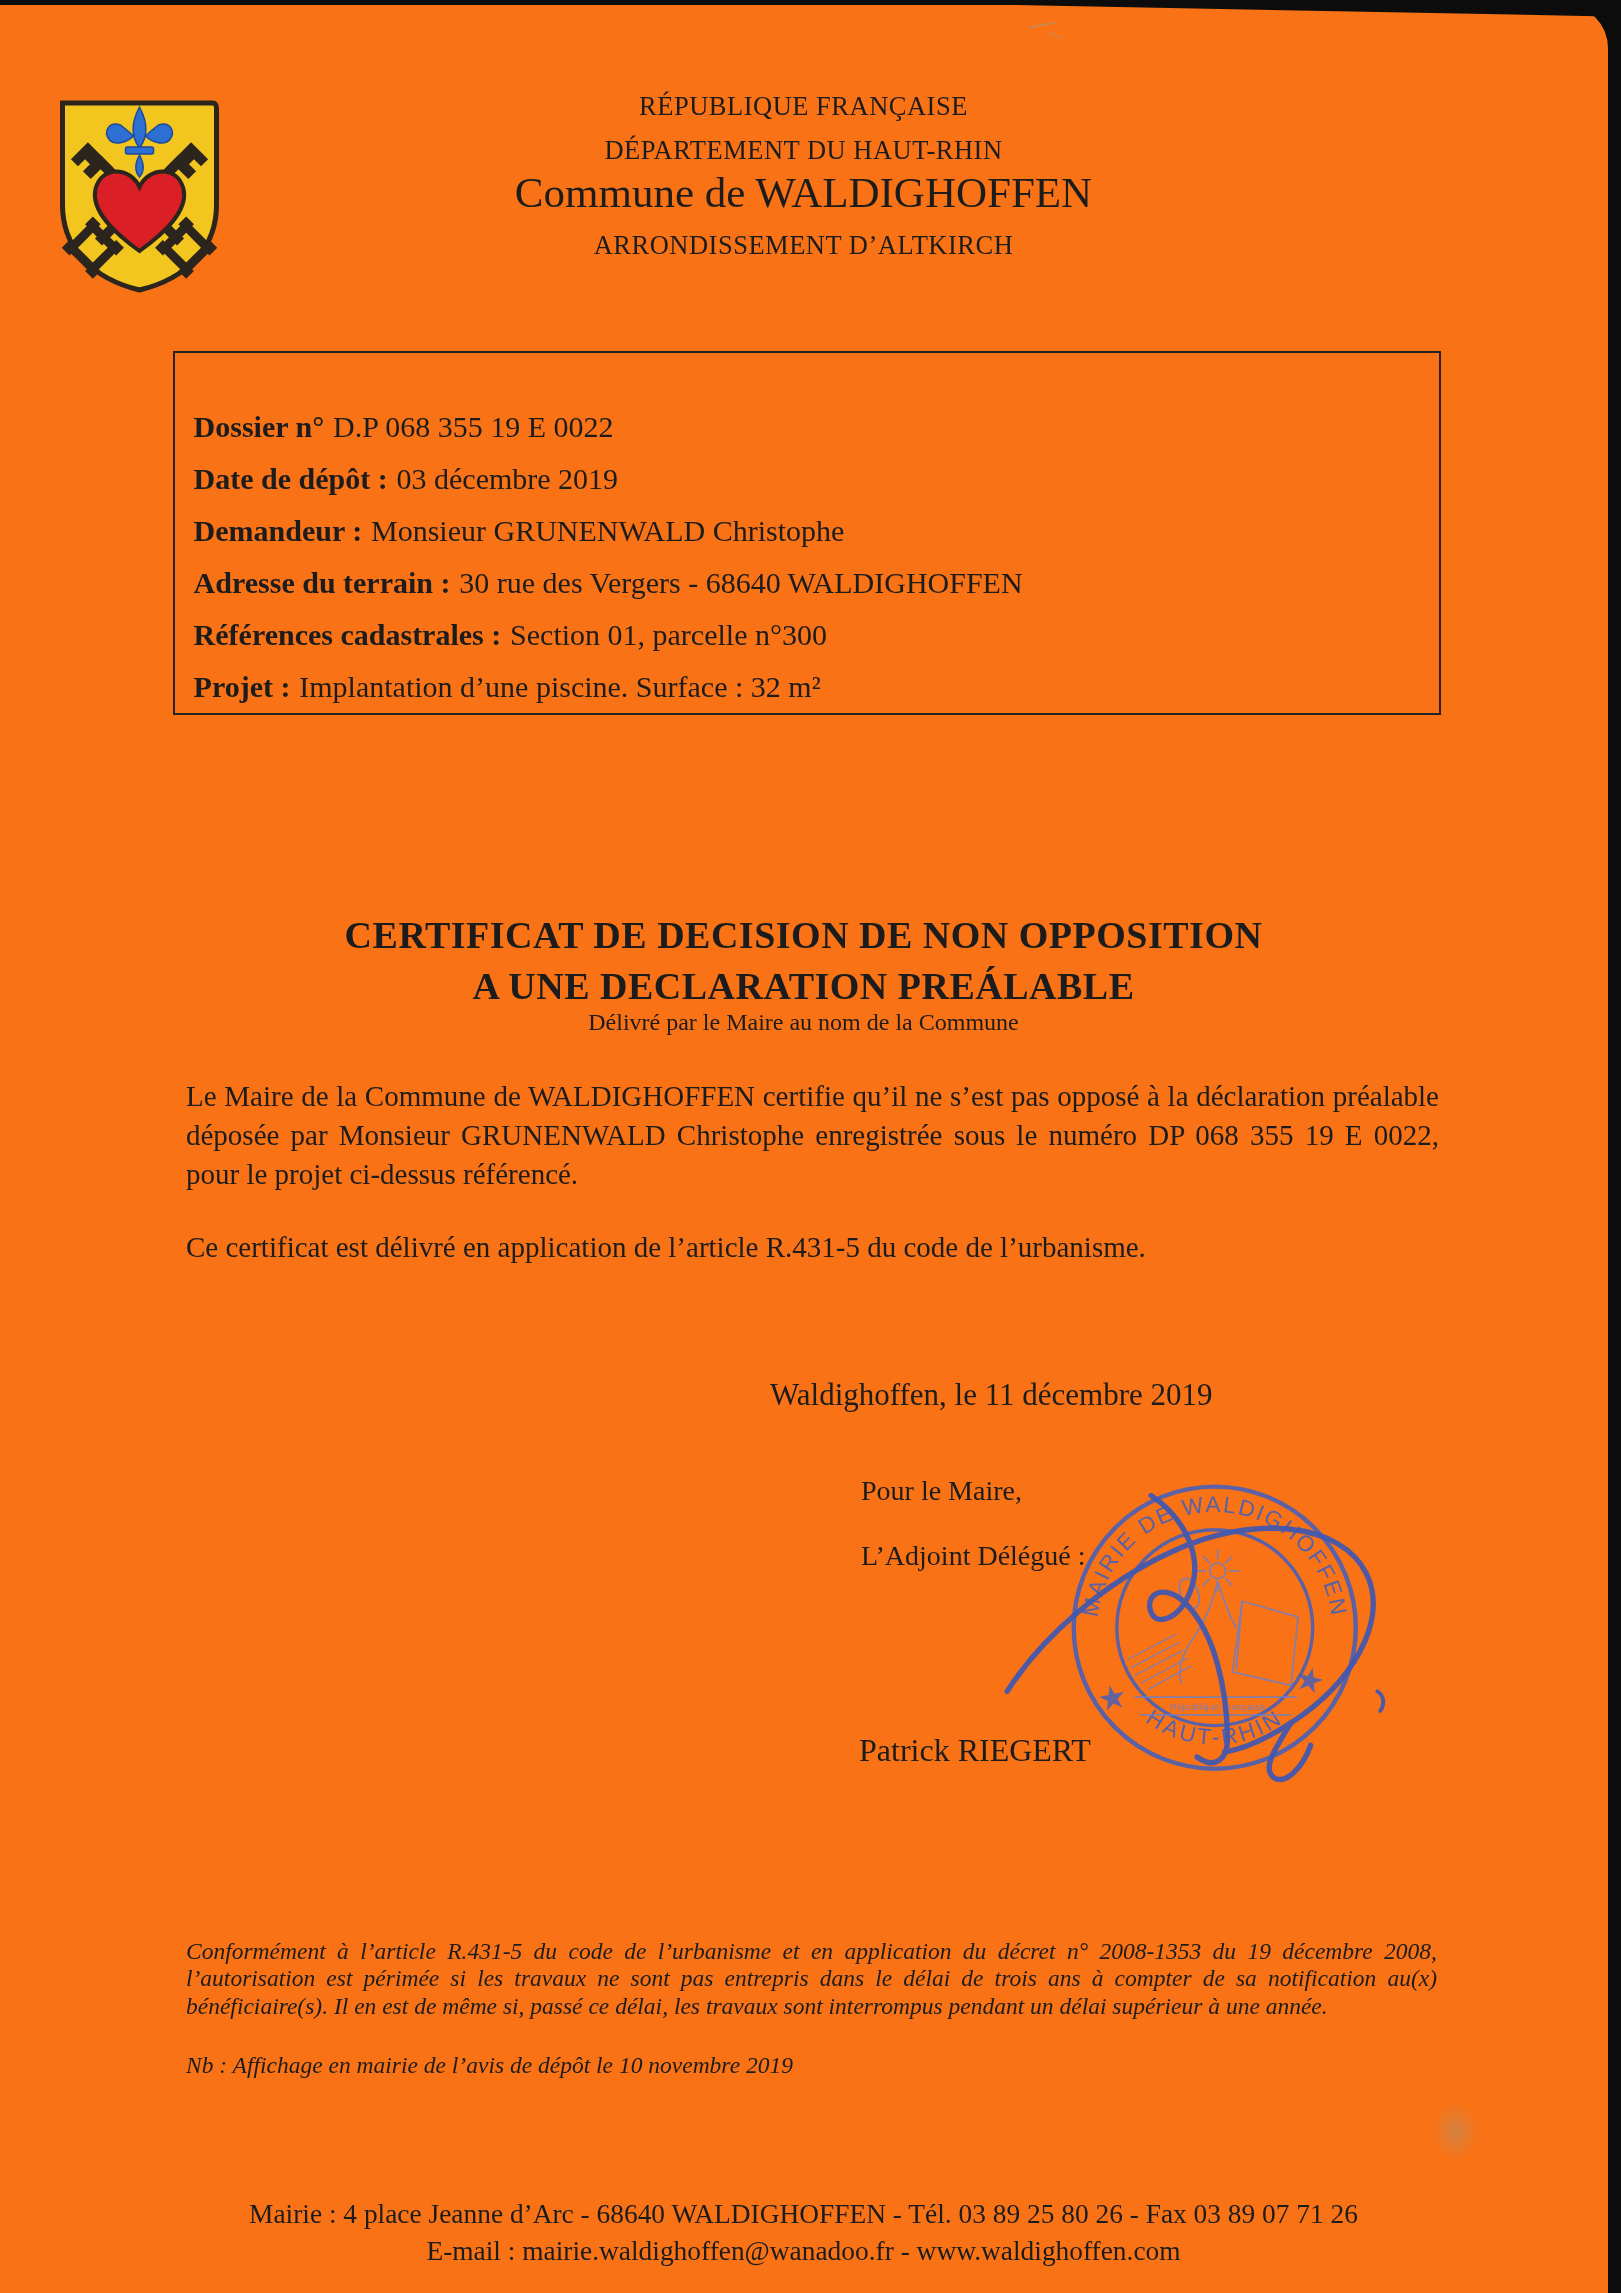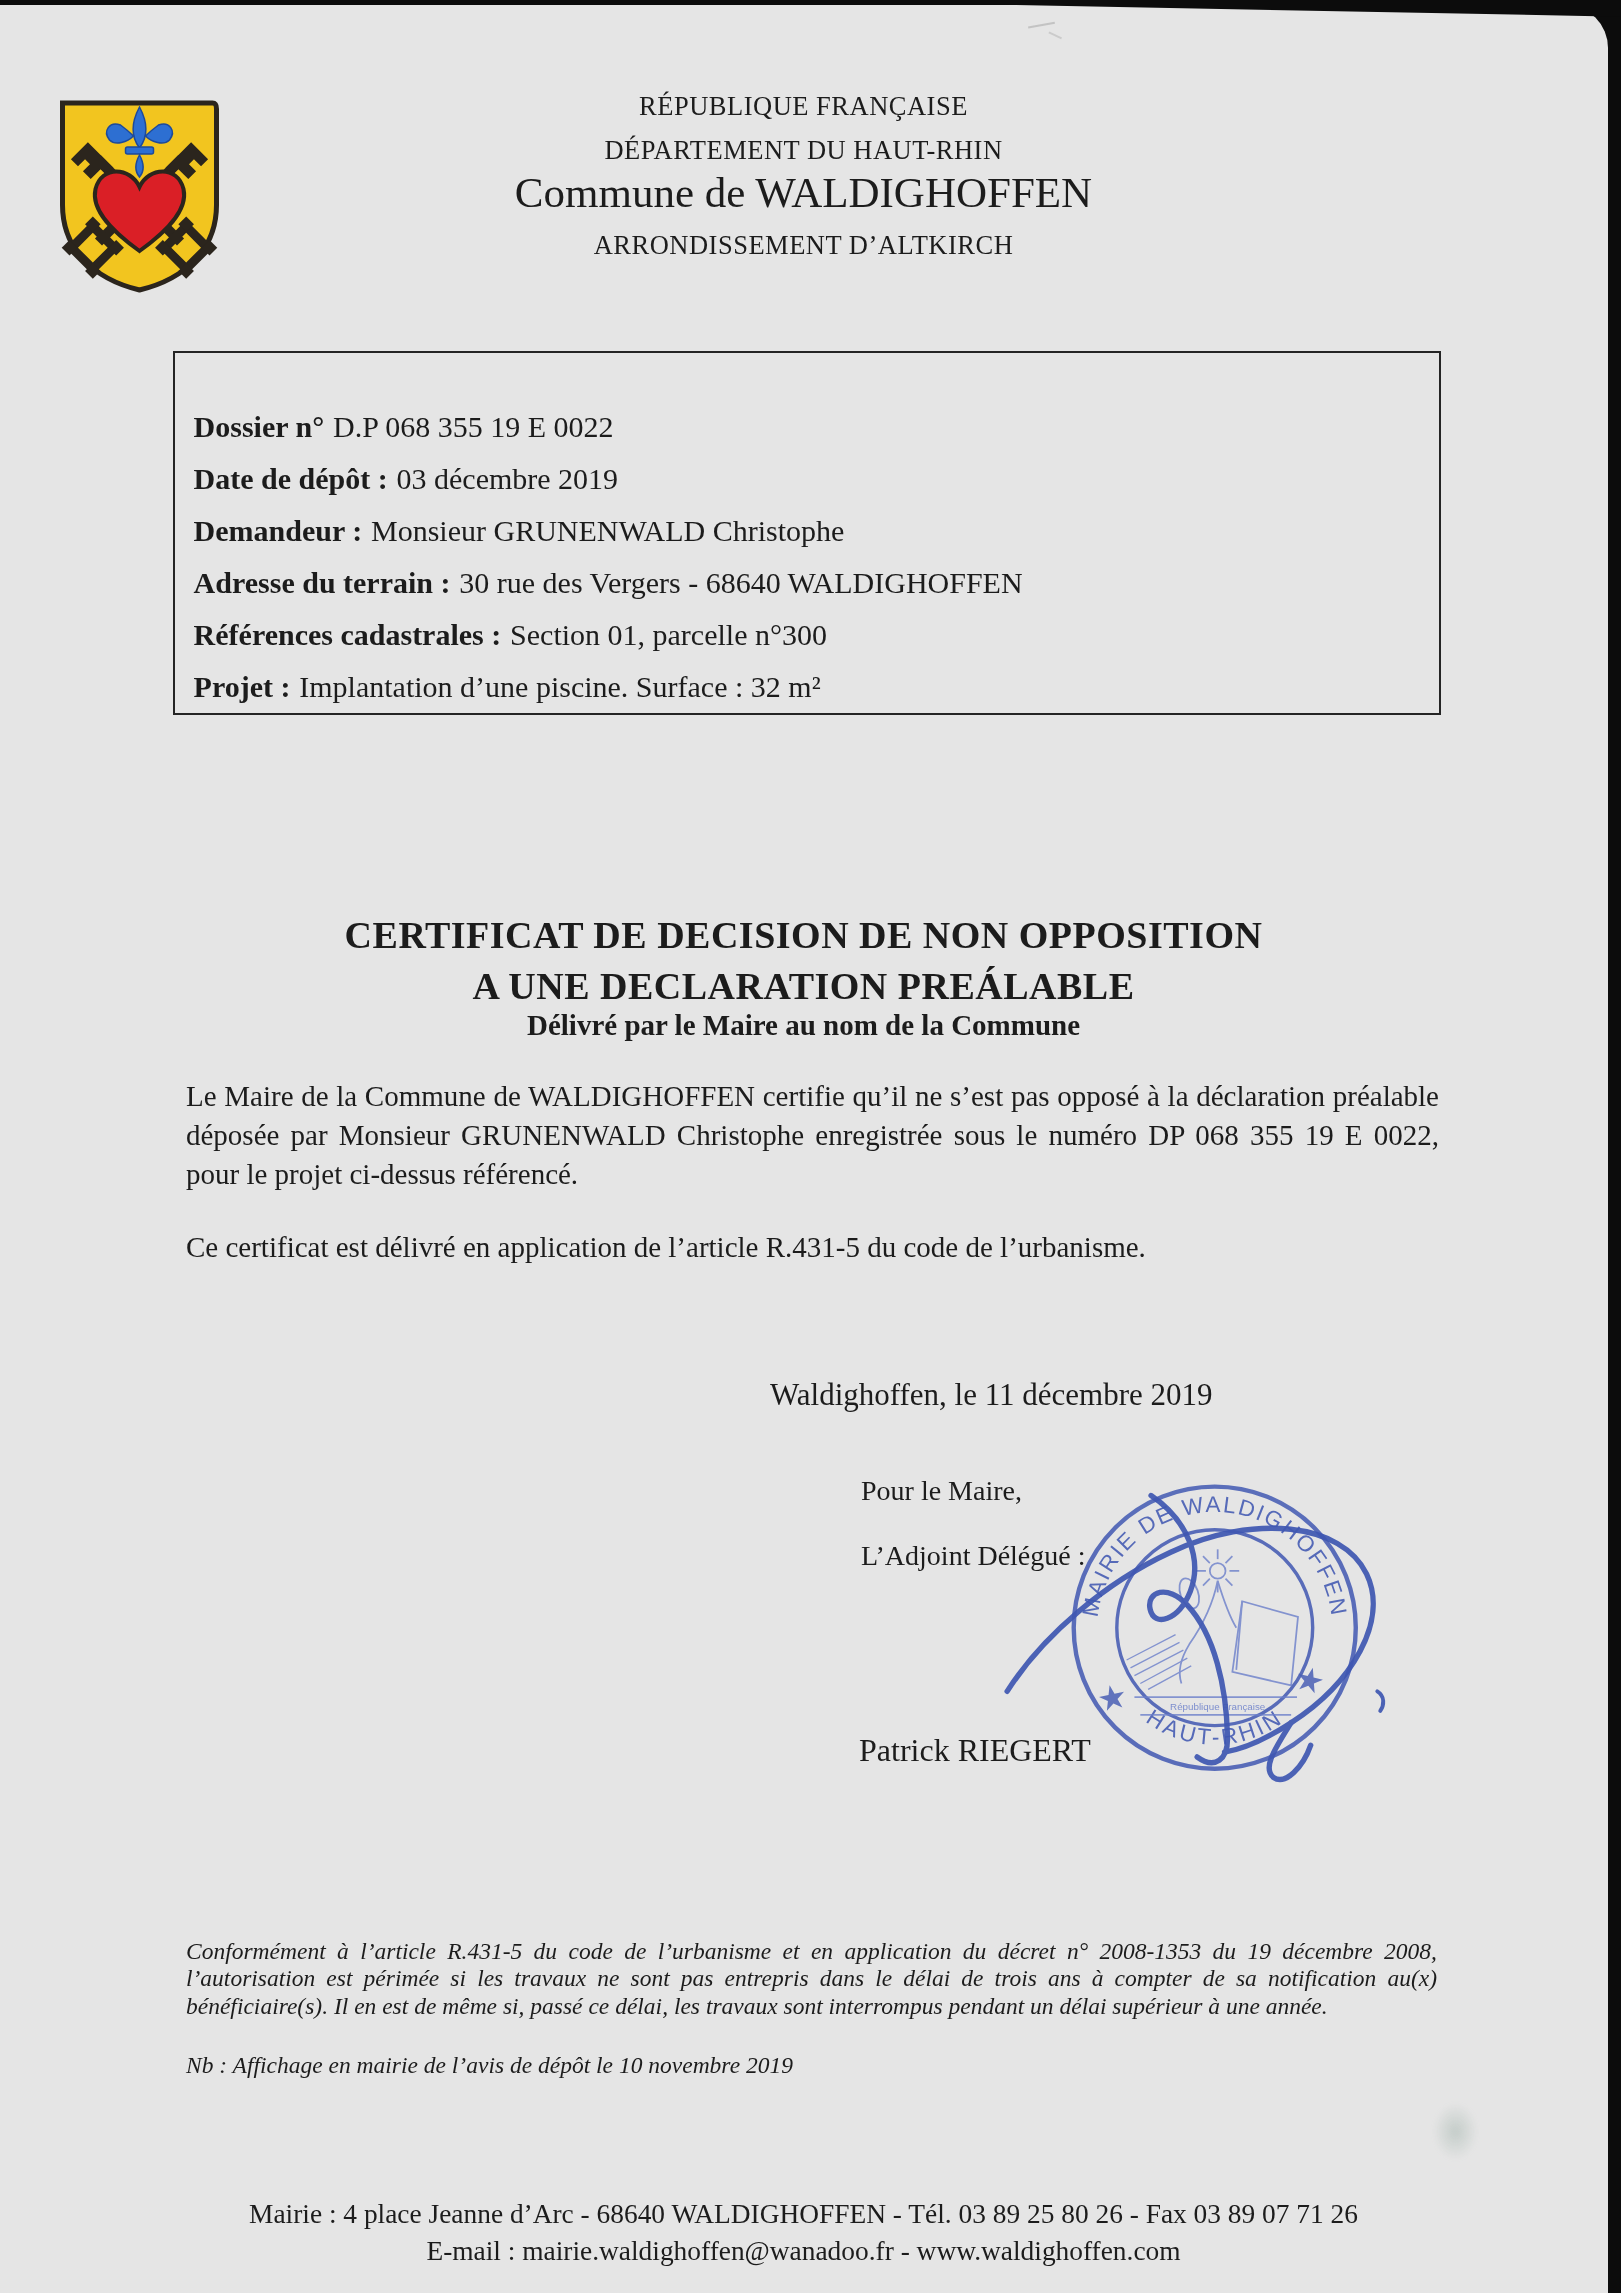--- a/index.html
+++ b/index.html
@@ -6,41 +6,41 @@
   body{
     width:1621px;height:2294px;
     background:#0c0c0c;
     position:relative;
     font-family:"Liberation Serif","DejaVu Serif",serif;
     color:#1c1c1c;
     overflow:hidden;
   }
   .page{
     position:absolute;left:0;top:4.9px;width:1608px;height:2289px;
-    background:#e5e5e5;
+    background:#f97316;
     border-top-right-radius:43px;
   }
   .abs{position:absolute;}
   .centerband{left:176px;width:1255px;text-align:center;}
   
   .hdr-small{font-size:26.5px;letter-spacing:0.5px;}
   .hdr-commune{font-size:43px;}
   
   .dossier-box{
     left:173px;top:346px;width:1268px;height:364px;
     border:2.9px solid #242424;
     box-sizing:border-box;
     padding:57px 0 0 18.6px;
   }
   .row{height:52px;font-size:30px;white-space:nowrap;}
   .row .label{font-weight:bold;}
   .row .value{margin-left:8.8px;}
   
   .title-line{font-size:38px;font-weight:bold;letter-spacing:0.5px;}
-  .subtitle-line{font-size:29px;font-weight:bold;text-align:center;}
+  .subtitle-line{font-size:24px;font-weight:normal;text-align:center;}
   
   .para{font-size:29px;line-height:39px;text-align:justify;}
   .dateline{font-size:31px;}
   .sig{font-size:28px;}
   .name{font-size:32px;}
   
   .legal{font-size:23.5px;line-height:27.4px;font-style:italic;text-align:justify;}
   .nb{font-size:23.5px;font-style:italic;}
   .footer-line{font-size:27.4px;}
   

